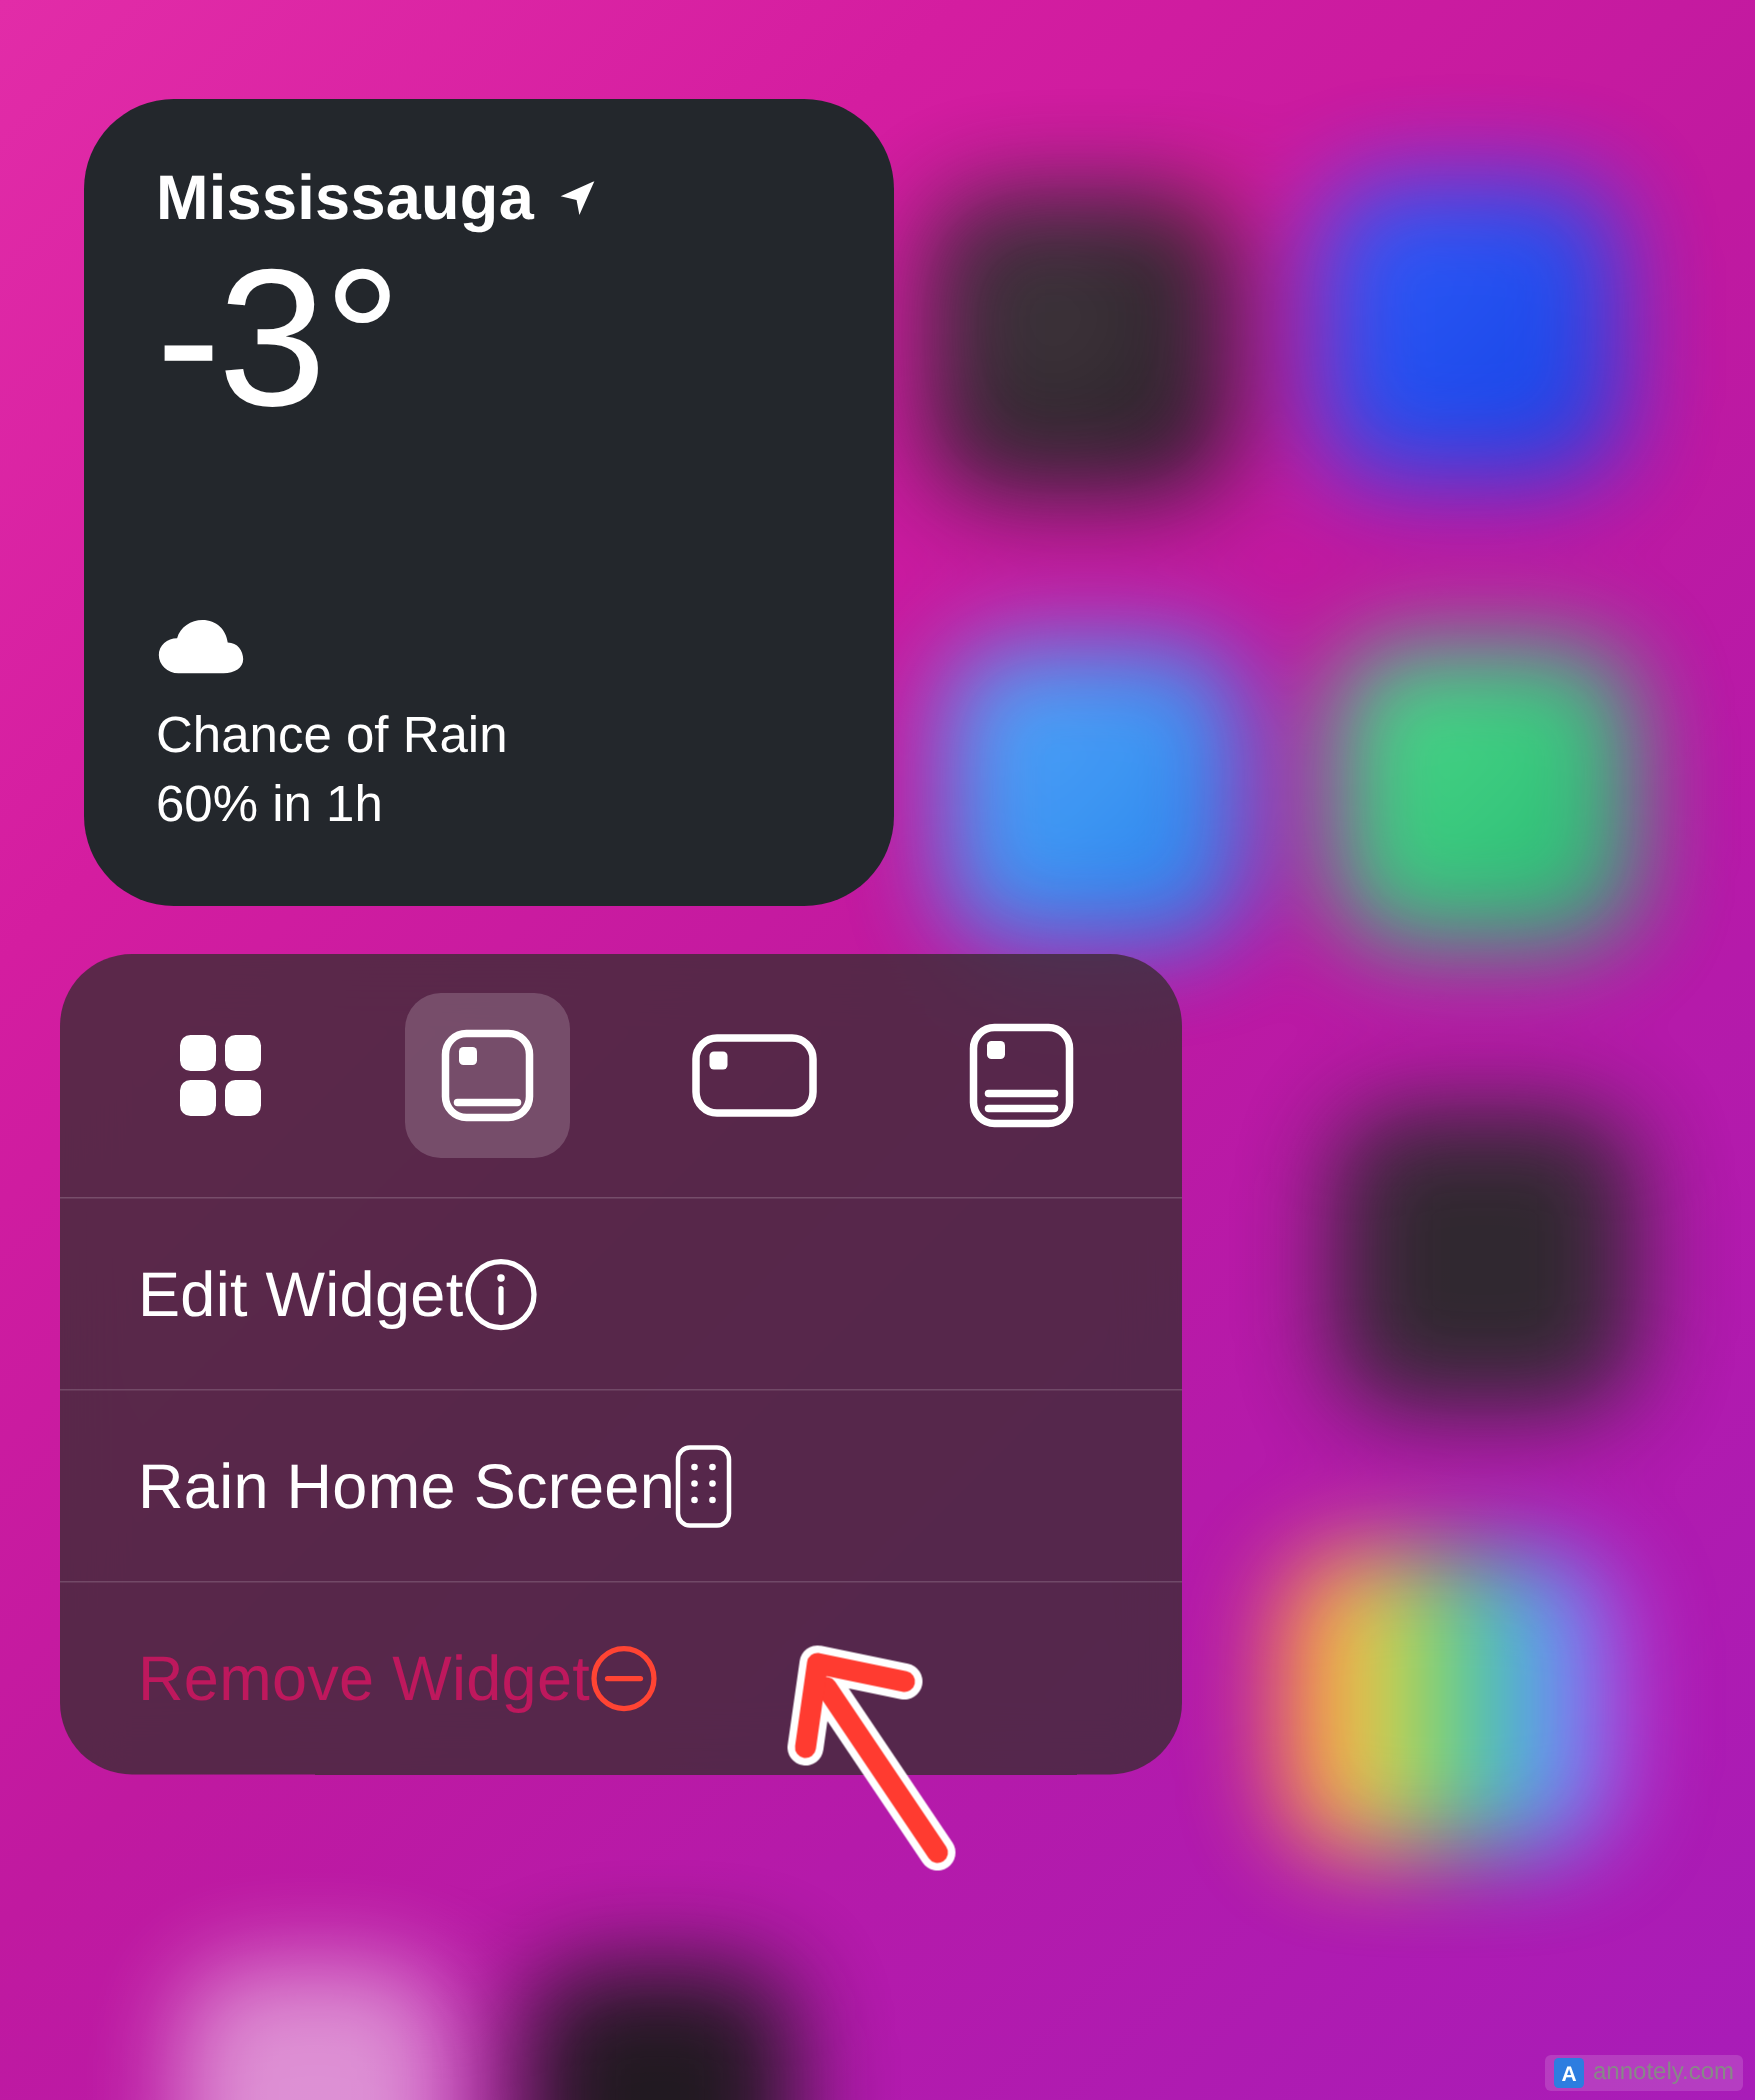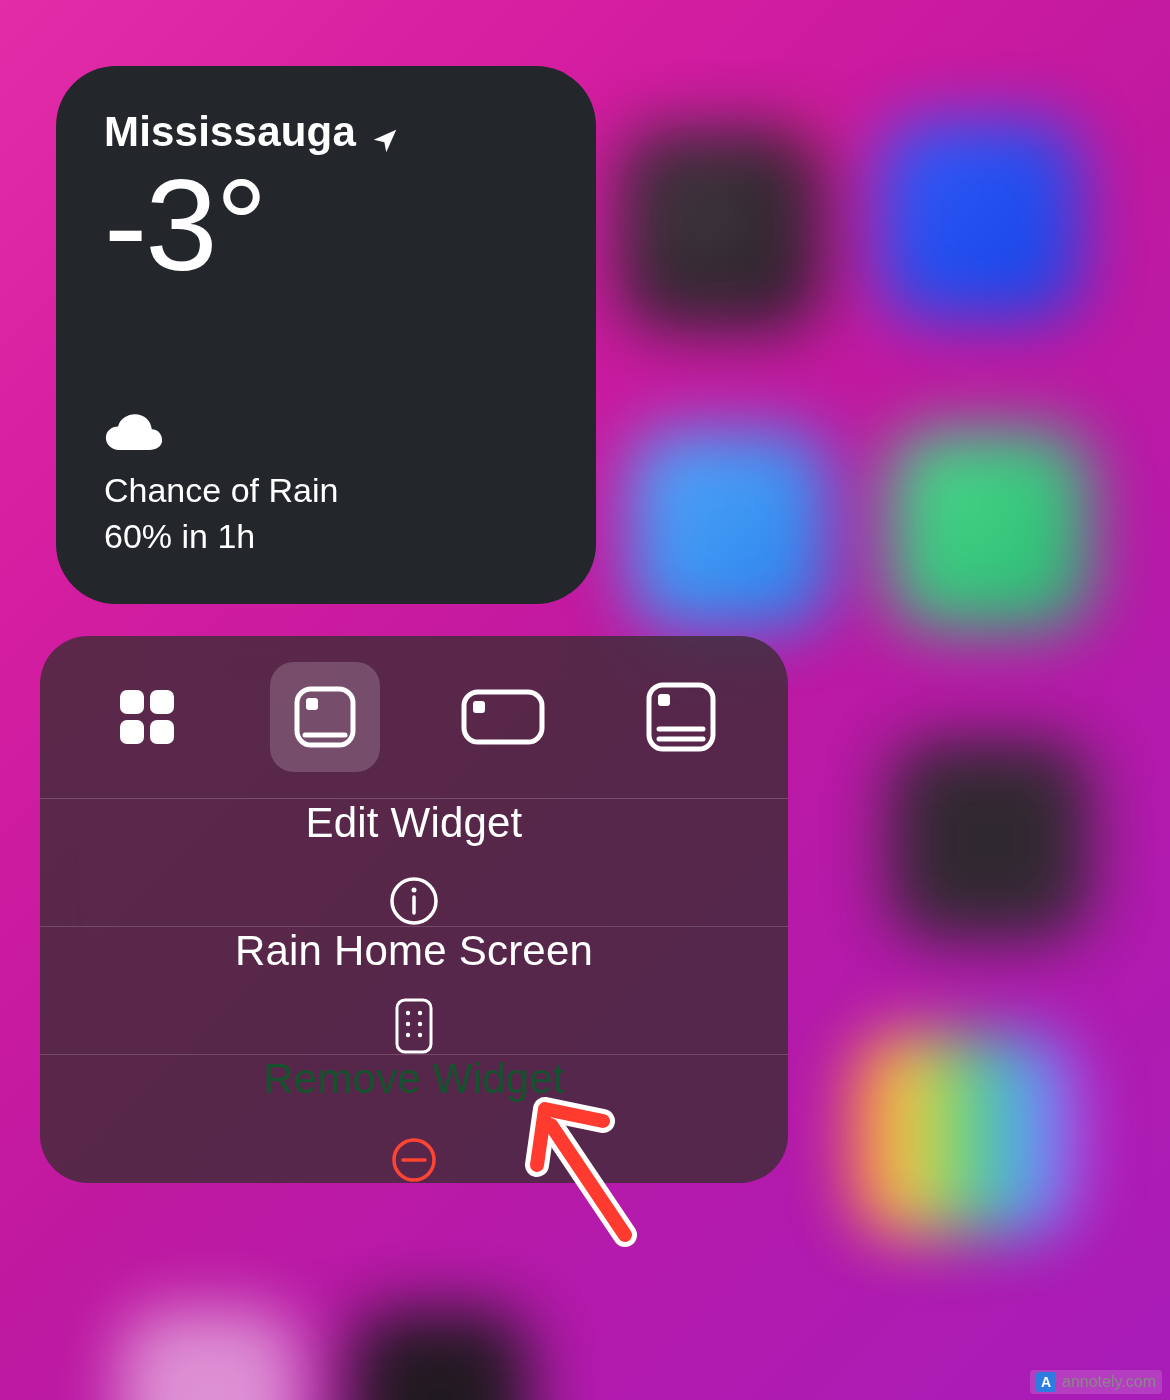--- a/index.html
+++ b/index.html
@@ -27,21 +27,21 @@
   .weather-widget {
     position: absolute;
     left: 56px; top: 66px;
     width: 540px; height: 538px;
     background: #23272c;
     border-radius: 60px;
     color: #fff;
     padding: 42px 48px 44px 48px;
     display: flex; flex-direction: column;
   }
-  .weather-top { display: flex; align-items: flex-end; gap: 14px; }
+  .weather-top { display: flex; align-items: center; gap: 14px; }
   .location-name { font-size: 42px; font-weight: 600; letter-spacing: 0.2px; }
   .loc-icon { display: inline-flex; }
   .temp { font-size: 130px; font-weight: 300; line-height: 1; margin-top: 4px; letter-spacing: -2px; }
   .weather-bottom { margin-top: auto; }
   .cloud-icon { margin-bottom: 10px; }
   .cond-line { font-size: 34px; font-weight: 500; line-height: 1.35; }
 
   
   .context-menu {
     position: absolute;
@@ -60,30 +60,29 @@
   }
   .size-btn {
     width: 110px; height: 110px;
     display: flex; align-items: center; justify-content: center;
     border-radius: 24px;
     cursor: pointer;
   }
   .size-btn.selected { background: rgba(255,255,255,0.18); }
 
   .menu-item {
-    display: flex; align-items: center; justify-content: space-between;
+    display: flex; align-items: center; justify-content: flex-start;
     padding: 0 52px;
     height: 128px;
     border-bottom: 1px solid rgba(255,255,255,0.16);
     cursor: pointer;
-    flex-direction: column;
   }
   .menu-item:last-child { border-bottom: none; }
   .menu-label { font-size: 42px; font-weight: 500; letter-spacing: 0.2px; }
-  .menu-item.destructive .menu-label { color: #14532d; }
+  .menu-item.destructive .menu-label { color: #be185d; }
   .menu-icon { display: inline-flex; }
 
   
   .annotation-arrow {
     position: absolute;
     left: 525px; top: 1085px;
     pointer-events: none;
   }
 
   

